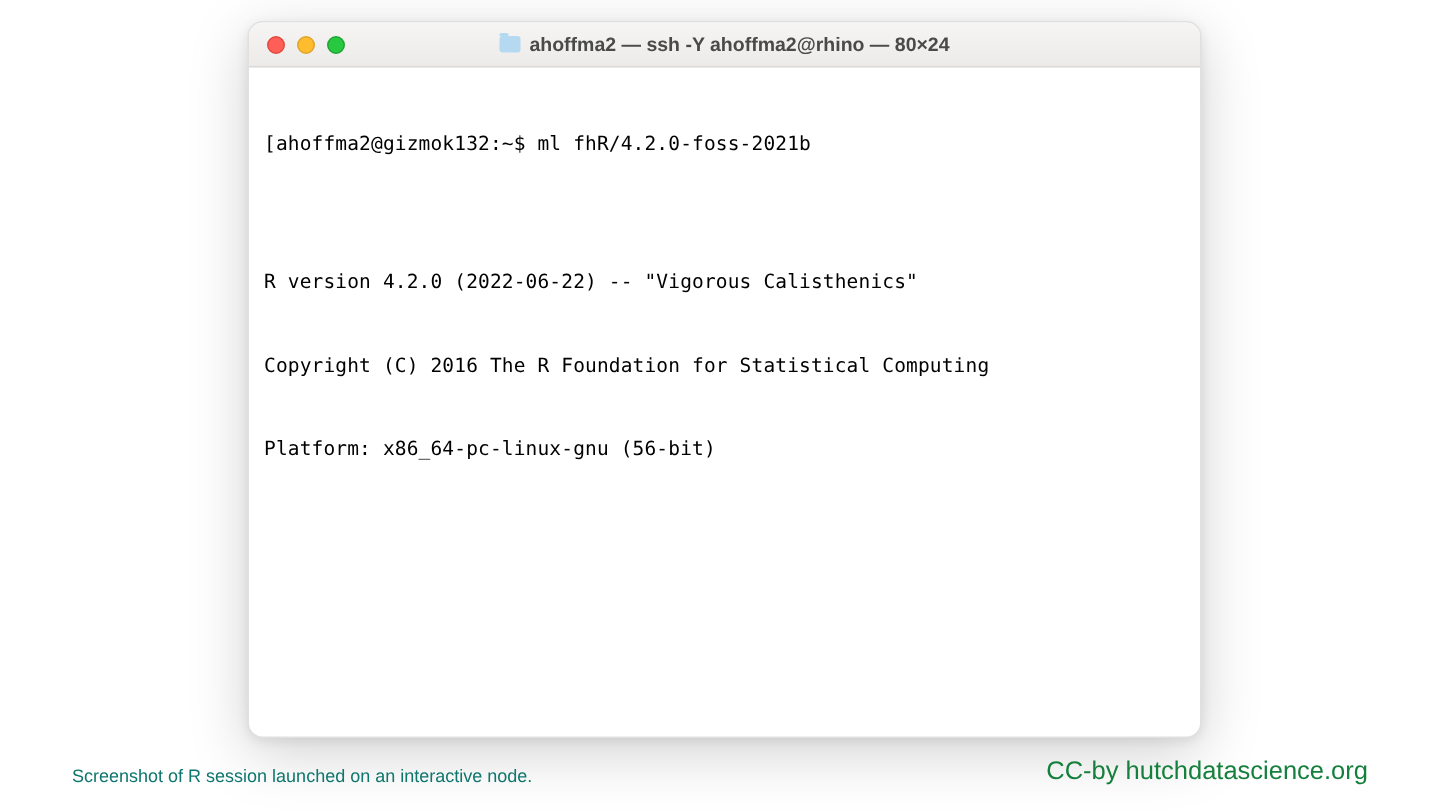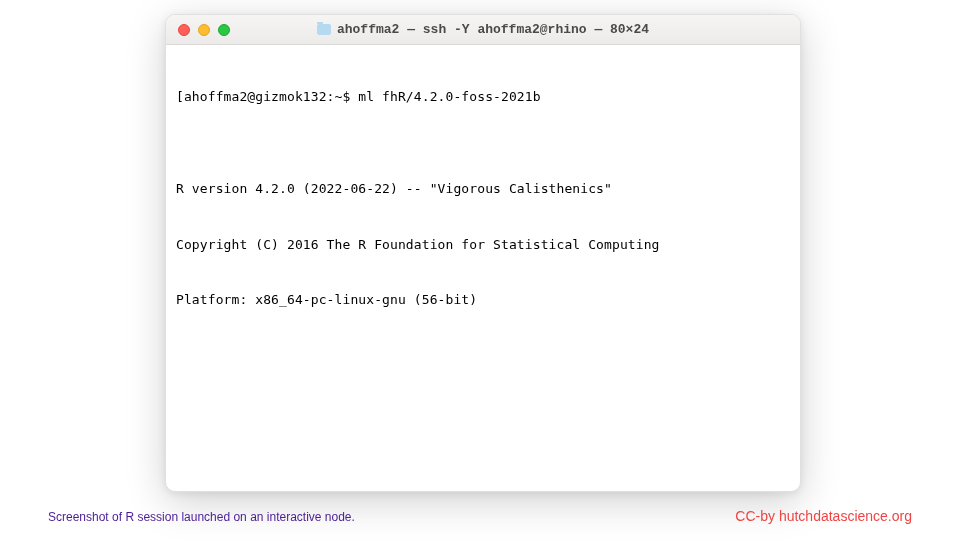--- a/index.html
+++ b/index.html
@@ -48,21 +48,20 @@
     position: absolute;
     left: 0; right: 0;
     text-align: center;
     font-size: 13px;
     font-weight: 600;
     color: #4a4a4a;
     display: flex;
     justify-content: center;
     align-items: center;
     gap: 6px;
-    font-family: Liberation Mono, monospace;
   }
   .folder-icon {
     display: inline-block;
     width: 14px;
     height: 11px;
     background: #b6d9f2;
     border-radius: 2px;
     position: relative;
   }
   .folder-icon::before {
@@ -81,28 +80,28 @@
     color: #000;
     white-space: pre;
     letter-spacing: 0.1px;
   }
   .line { white-space: pre; }
   .caption {
     position: absolute;
     left: 48px;
     bottom: 16px;
     font-size: 12px;
-    color: #4c1d95;
+    color: #0f766e;
   }
   .attribution {
     position: absolute;
     right: 48px;
     bottom: 16px;
-    font-size: 14px;
-    color: #ef4444;
+    font-size: 17px;
+    color: #15803d;
   }
 </style>
 </head>
 <body>
 
 <div class="window">
   <div class="titlebar">
     <div class="traffic">
       <div class="dot red"></div>
       <div class="dot yellow"></div>

